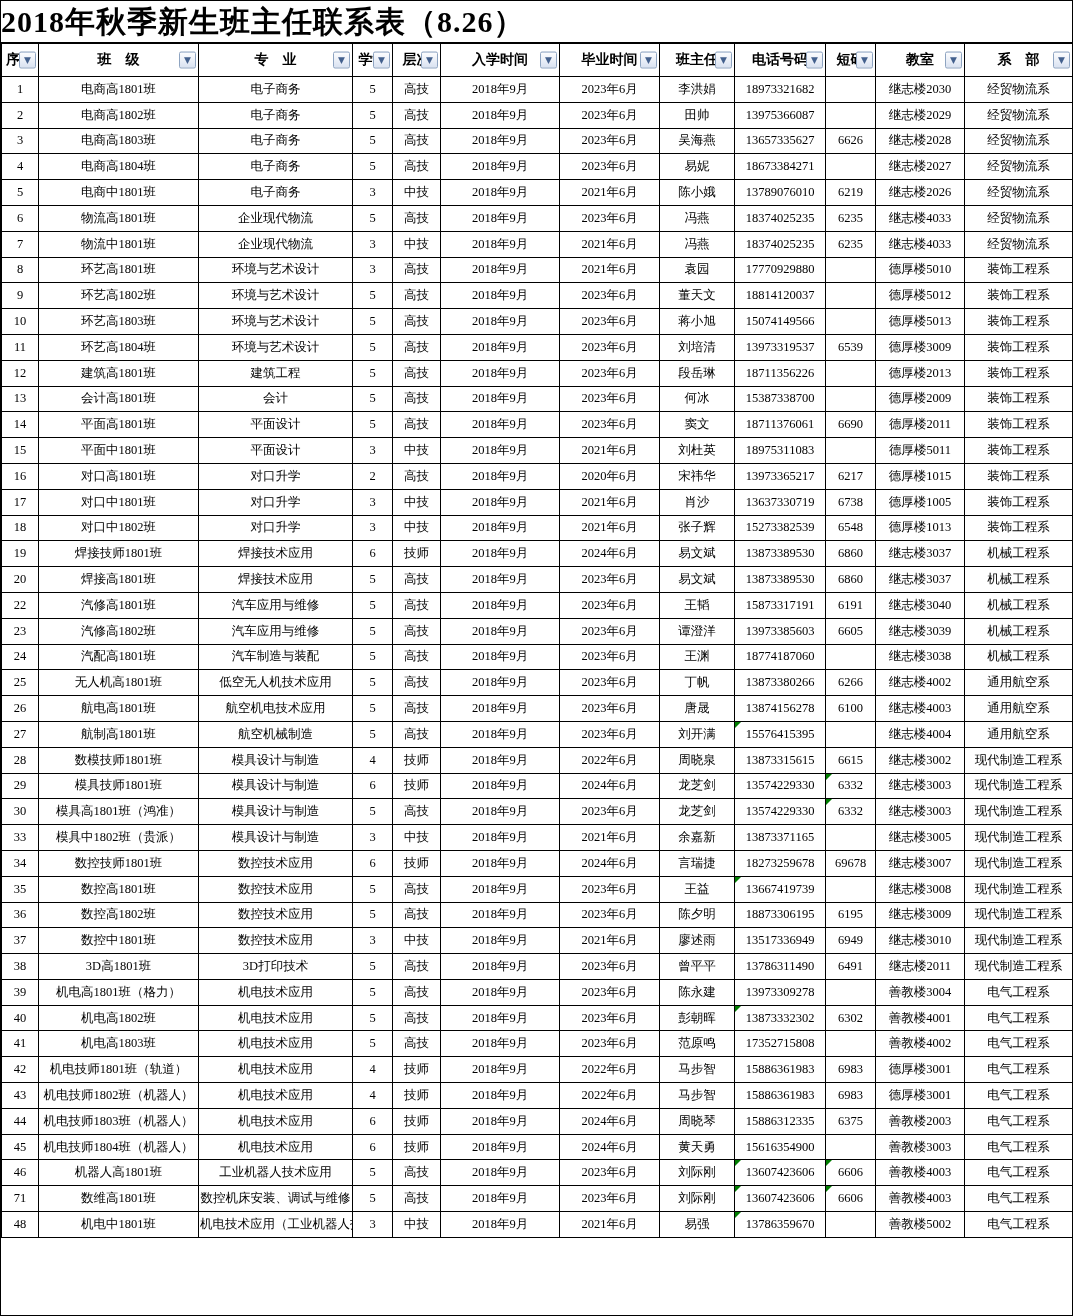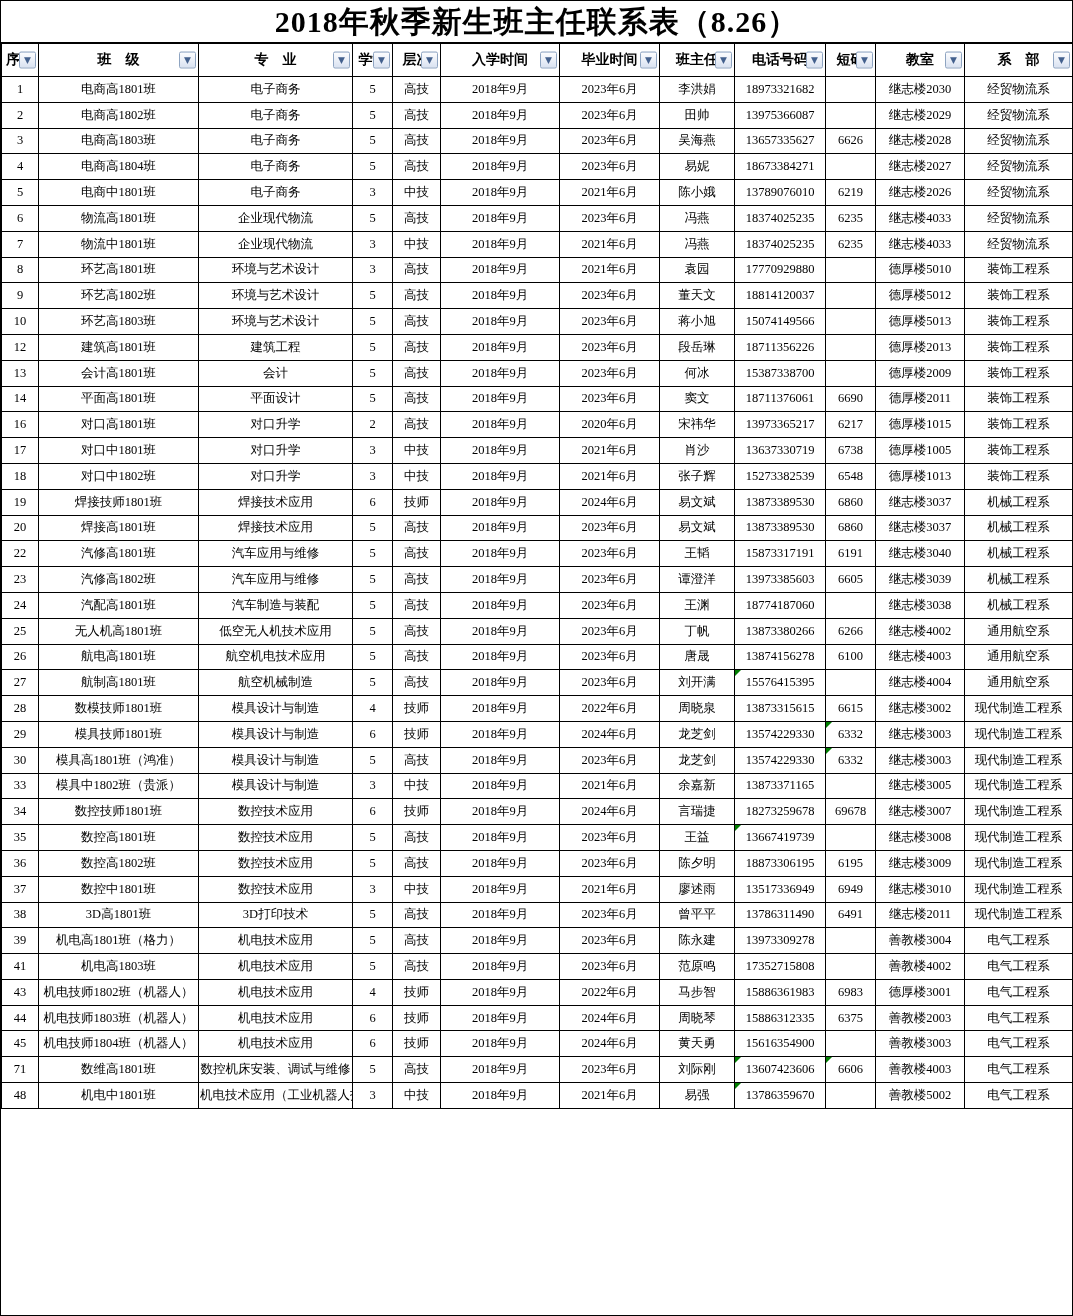--- a/index.html
+++ b/index.html
@@ -7,21 +7,20 @@
     width:1071px;height:1314px;
     border:1px solid #000;
     background:#fff;
     font-family:"Liberation Serif","DejaVu Serif",serif;
     color:#000;
     overflow:hidden;
   }
   .title{
     height:41px;
     line-height:41px;
-    text-align:center;
     font-size:30px;
     font-weight:bold;
     letter-spacing:1px;
     white-space:nowrap;
     overflow:hidden;
     border-bottom:1px solid #000;
   }
   table.grid{
     border-collapse:collapse;
     table-layout:fixed;
@@ -267,20 +266,34 @@
           <td>高技</td>
           <td>2018年9月</td>
           <td>2023年6月</td>
           <td>蒋小旭</td>
           <td>15074149566</td>
           <td></td>
           <td>德厚楼5013</td>
           <td>装饰工程系</td>
         </tr>
         <tr>
+          <td>11</td>
+          <td>环艺高1804班</td>
+          <td>环境与艺术设计</td>
+          <td>5</td>
+          <td>高技</td>
+          <td>2018年9月</td>
+          <td>2023年6月</td>
+          <td>刘培清</td>
+          <td>13973319537</td>
+          <td>6539</td>
+          <td>德厚楼3009</td>
+          <td>装饰工程系</td>
+        </tr>
+        <tr>
           <td>12</td>
           <td>建筑高1801班</td>
           <td>建筑工程</td>
           <td>5</td>
           <td>高技</td>
           <td>2018年9月</td>
           <td>2023年6月</td>
           <td>段岳琳</td>
           <td>18711356226</td>
           <td></td>
@@ -306,20 +319,34 @@
           <td>平面高1801班</td>
           <td>平面设计</td>
           <td>5</td>
           <td>高技</td>
           <td>2018年9月</td>
           <td>2023年6月</td>
           <td>窦文</td>
           <td>18711376061</td>
           <td>6690</td>
           <td>德厚楼2011</td>
+          <td>装饰工程系</td>
+        </tr>
+        <tr>
+          <td>15</td>
+          <td>平面中1801班</td>
+          <td>平面设计</td>
+          <td>3</td>
+          <td>中技</td>
+          <td>2018年9月</td>
+          <td>2021年6月</td>
+          <td>刘杜英</td>
+          <td>18975311083</td>
+          <td></td>
+          <td>德厚楼5011</td>
           <td>装饰工程系</td>
         </tr>
         <tr>
           <td>16</td>
           <td>对口高1801班</td>
           <td>对口升学</td>
           <td>2</td>
           <td>高技</td>
           <td>2018年9月</td>
           <td>2020年6月</td>
@@ -603,31 +630,59 @@
           <td>高技</td>
           <td>2018年9月</td>
           <td>2023年6月</td>
           <td>陈永建</td>
           <td>13973309278</td>
           <td></td>
           <td>善教楼3004</td>
           <td>电气工程系</td>
         </tr>
         <tr>
+          <td>40</td>
+          <td>机电高1802班</td>
+          <td>机电技术应用</td>
+          <td>5</td>
+          <td>高技</td>
+          <td>2018年9月</td>
+          <td>2023年6月</td>
+          <td>彭朝晖</td>
+          <td><span class="flag"></span>13873332302</td>
+          <td>6302</td>
+          <td>善教楼4001</td>
+          <td>电气工程系</td>
+        </tr>
+        <tr>
           <td>41</td>
           <td>机电高1803班</td>
           <td>机电技术应用</td>
           <td>5</td>
           <td>高技</td>
           <td>2018年9月</td>
           <td>2023年6月</td>
           <td>范原鸣</td>
           <td>17352715808</td>
           <td></td>
           <td>善教楼4002</td>
+          <td>电气工程系</td>
+        </tr>
+        <tr>
+          <td>42</td>
+          <td>机电技师1801班（轨道）</td>
+          <td>机电技术应用</td>
+          <td>4</td>
+          <td>技师</td>
+          <td>2018年9月</td>
+          <td>2022年6月</td>
+          <td>马步智</td>
+          <td>15886361983</td>
+          <td>6983</td>
+          <td>德厚楼3001</td>
           <td>电气工程系</td>
         </tr>
         <tr>
           <td>43</td>
           <td>机电技师1802班（机器人）</td>
           <td>机电技术应用</td>
           <td>4</td>
           <td>技师</td>
           <td>2018年9月</td>
           <td>2022年6月</td>
@@ -659,20 +714,34 @@
           <td>技师</td>
           <td>2018年9月</td>
           <td>2024年6月</td>
           <td>黄天勇</td>
           <td>15616354900</td>
           <td></td>
           <td>善教楼3003</td>
           <td>电气工程系</td>
         </tr>
         <tr>
+          <td>46</td>
+          <td>机器人高1801班</td>
+          <td>工业机器人技术应用</td>
+          <td>5</td>
+          <td>高技</td>
+          <td>2018年9月</td>
+          <td>2023年6月</td>
+          <td>刘际刚</td>
+          <td><span class="flag"></span>13607423606</td>
+          <td><span class="flag"></span>6606</td>
+          <td>善教楼4003</td>
+          <td>电气工程系</td>
+        </tr>
+        <tr>
           <td>71</td>
           <td>数维高1801班</td>
           <td>数控机床安装、调试与维修</td>
           <td>5</td>
           <td>高技</td>
           <td>2018年9月</td>
           <td>2023年6月</td>
           <td>刘际刚</td>
           <td><span class="flag"></span>13607423606</td>
           <td><span class="flag"></span>6606</td>

